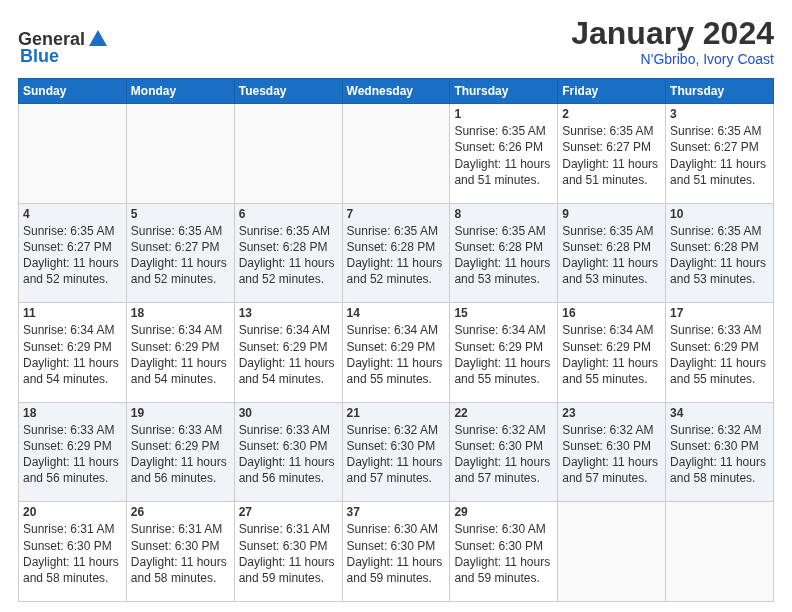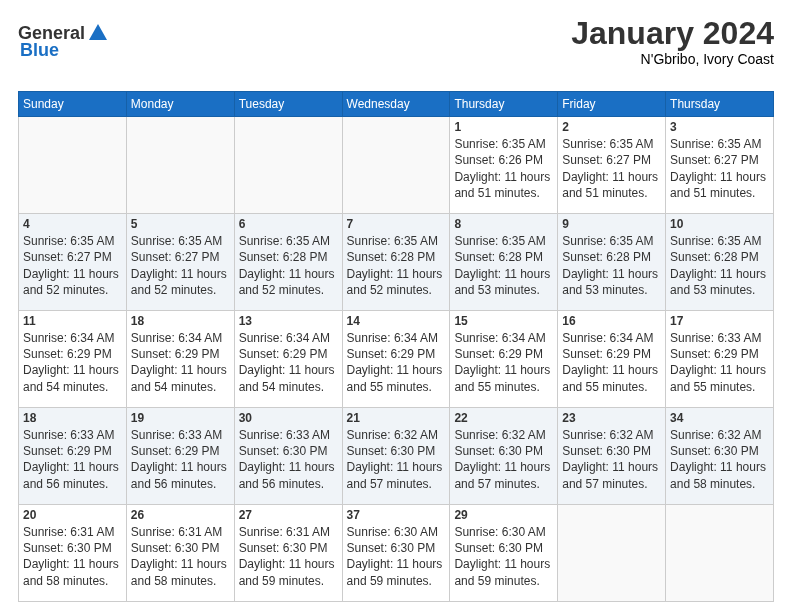--- a/index.html
+++ b/index.html
@@ -13,55 +13,55 @@
     .page {
       width: 792px;
       height: 612px;
       padding: 16px 18px 10px 18px;
       display: flex;
       flex-direction: column;
     }
     .header {
       display: flex;
       justify-content: space-between;
-      align-items: center;
-      margin-bottom: 24px;
+      align-items: flex-end;
+      margin-bottom: 11px;
     }
     .logo {
       display: flex;
       flex-direction: column;
       align-items: flex-start;
     }
     .logo-general { color: #333; }
     .logo-blue { color: #1a6fc4; }
     .title-block {
       text-align: right;
     }
     .month-title {
       font-size: 32px;
       font-weight: bold;
       color: #333;
       line-height: 1.1;
     }
     .location-title {
       font-size: 14px;
-      color: #000000;
+      color: #1d4ed8;
     }
     .calendar {
       flex: 1;
       border: 1px solid #ccc;
       border-collapse: collapse;
       width: 100%;
       table-layout: fixed;
     }
     .calendar th {
       background-color: #1a6fc4;
       color: #fff;
       font-size: 12px;
-      font-weight: normal;
+      font-weight: bold;
       padding: 5px 4px;
       text-align: left;
       border: 1px solid #1560a8;
     }
     .calendar td {
       vertical-align: top;
       border: 1px solid #ccc;
       padding: 3px 4px;
       font-size: 9.5px;
       color: #333;

